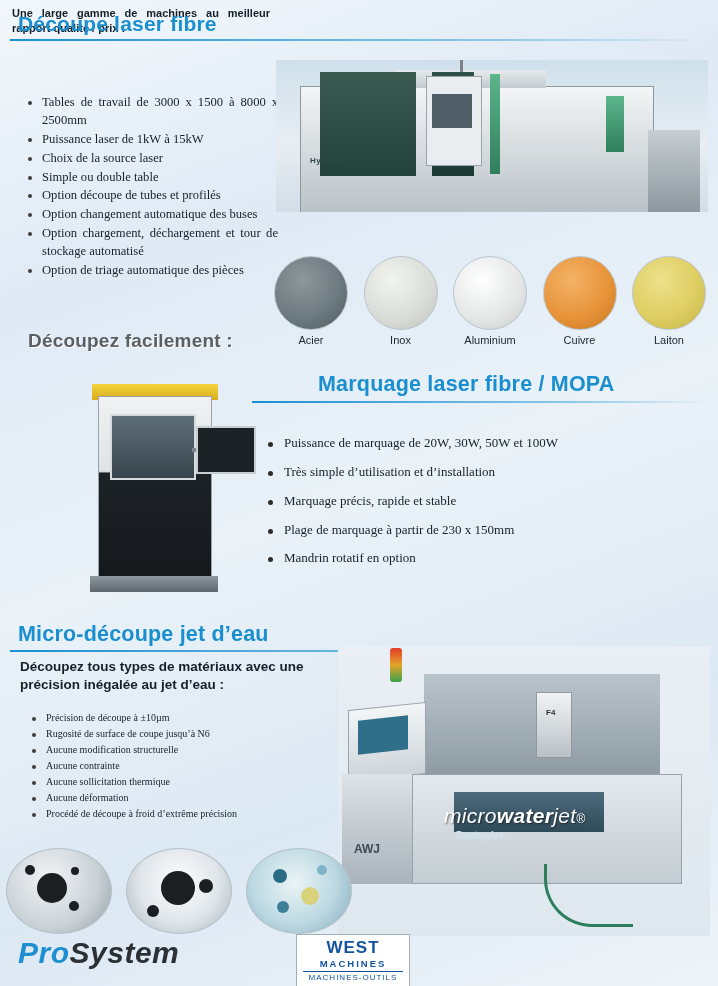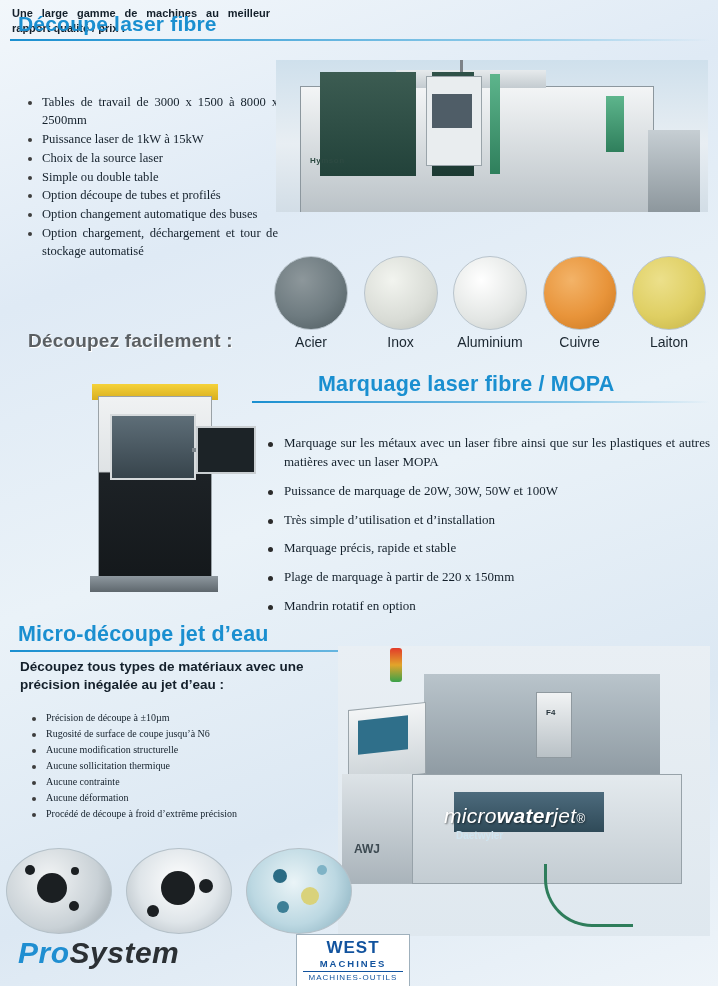--- a/index.html
+++ b/index.html
@@ -161,21 +161,21 @@
     width: 78px;
     text-align: center;
   }
   .mat .disc {
     width: 72px; height: 72px;
     border-radius: 50%;
     margin: 0 auto;
     border: 1px solid #b9c4cc;
   }
   .mat .label {
-    font-size: 14px;
+    font-size: 11px;
     margin-top: 4px;
     color: #1a2630;
   }
 
   
   #decoupez-facilement {
     position: absolute;
     left: 28px; top: 324px;
     font-size: 19px;
     font-weight: bold;
@@ -419,20 +419,21 @@
   <div class="lead">Une large gamme de machines au meilleur rapport qualité / prix :</div>
 
   <ul class="bullets" id="laser-bullets">
     <li>Tables de travail de 3000 x 1500 à 8000 x 2500mm</li>
     <li>Puissance laser de 1kW à 15kW</li>
     <li>Choix de la source laser</li>
     <li>Simple ou double table</li>
     <li>Option découpe de tubes et profilés</li>
     <li>Option changement automatique des buses</li>
     <li>Option chargement, déchargement et tour de stockage automatisé</li>
+    <li>Option de triage automatique des pièces</li>
   </ul>
 
   <div class="photo" id="laser-photo">
     <div class="lp-body"></div>
     <div class="lp-top"></div>
     <div class="lp-pole"></div>
     <div class="lp-dark"></div>
     <div class="lp-dark2"></div>
     <div class="lp-green2"></div>
     <div class="lp-panel"></div>
@@ -477,41 +478,40 @@
     <div class="mk-base"></div>
   </div>
 
   <div id="marquage-title">
     <div class="section-title">Marquage laser fibre / MOPA</div>
   </div>
   <div class="rule" style="position:absolute;left:252px;top:392px;width:458px;"></div>
 
 
   <ul class="bullets" id="marquage-bullets">
-    <li>Marquage sur les métaux avec un laser fibre ainsi que sur les plastiques et autres matières avec un laser MOPA</li>
     <li>Puissance de marquage de 20W, 30W, 50W et 100W</li>
     <li>Très simple d’utilisation et d’installation</li>
     <li>Marquage précis, rapide et stable</li>
-    <li>Plage de marquage à partir de 220 x 150mm</li>
+    <li>Plage de marquage à partir de 230 x 150mm</li>
     <li>Mandrin rotatif en option</li>
   </ul>
 
   <div id="micro-title">
     <div class="section-title">Micro-découpe jet d’eau</div>
     <div class="rule"></div>
   </div>
 
   <div id="micro-lead">Découpez tous types de matériaux avec une précision inégalée au jet d’eau :</div>
 
   <ul class="bullets" id="micro-bullets">
     <li>Précision de découpe à ±10µm</li>
     <li>Rugosité de surface de coupe jusqu’à N6</li>
     <li>Aucune modification structurelle</li>
+    <li>Aucune contrainte</li>
     <li>Aucune sollicitation thermique</li>
-    <li>Aucune contrainte</li>
     <li>Aucune déformation</li>
     <li>Procédé de découpe à froid d’extrême précision</li>
   </ul>
 
   <div class="photo" id="micro-photo">
     <div class="wj-light"></div>
     <div class="wj-frame"></div>
     <div class="wj-head"></div>
     <div style="position:absolute;left:208px;top:62px;font-size:8px;color:#26343c;font-weight:bold;text-align:center;">F4</div>
     <div class="wj-cnc"></div>

